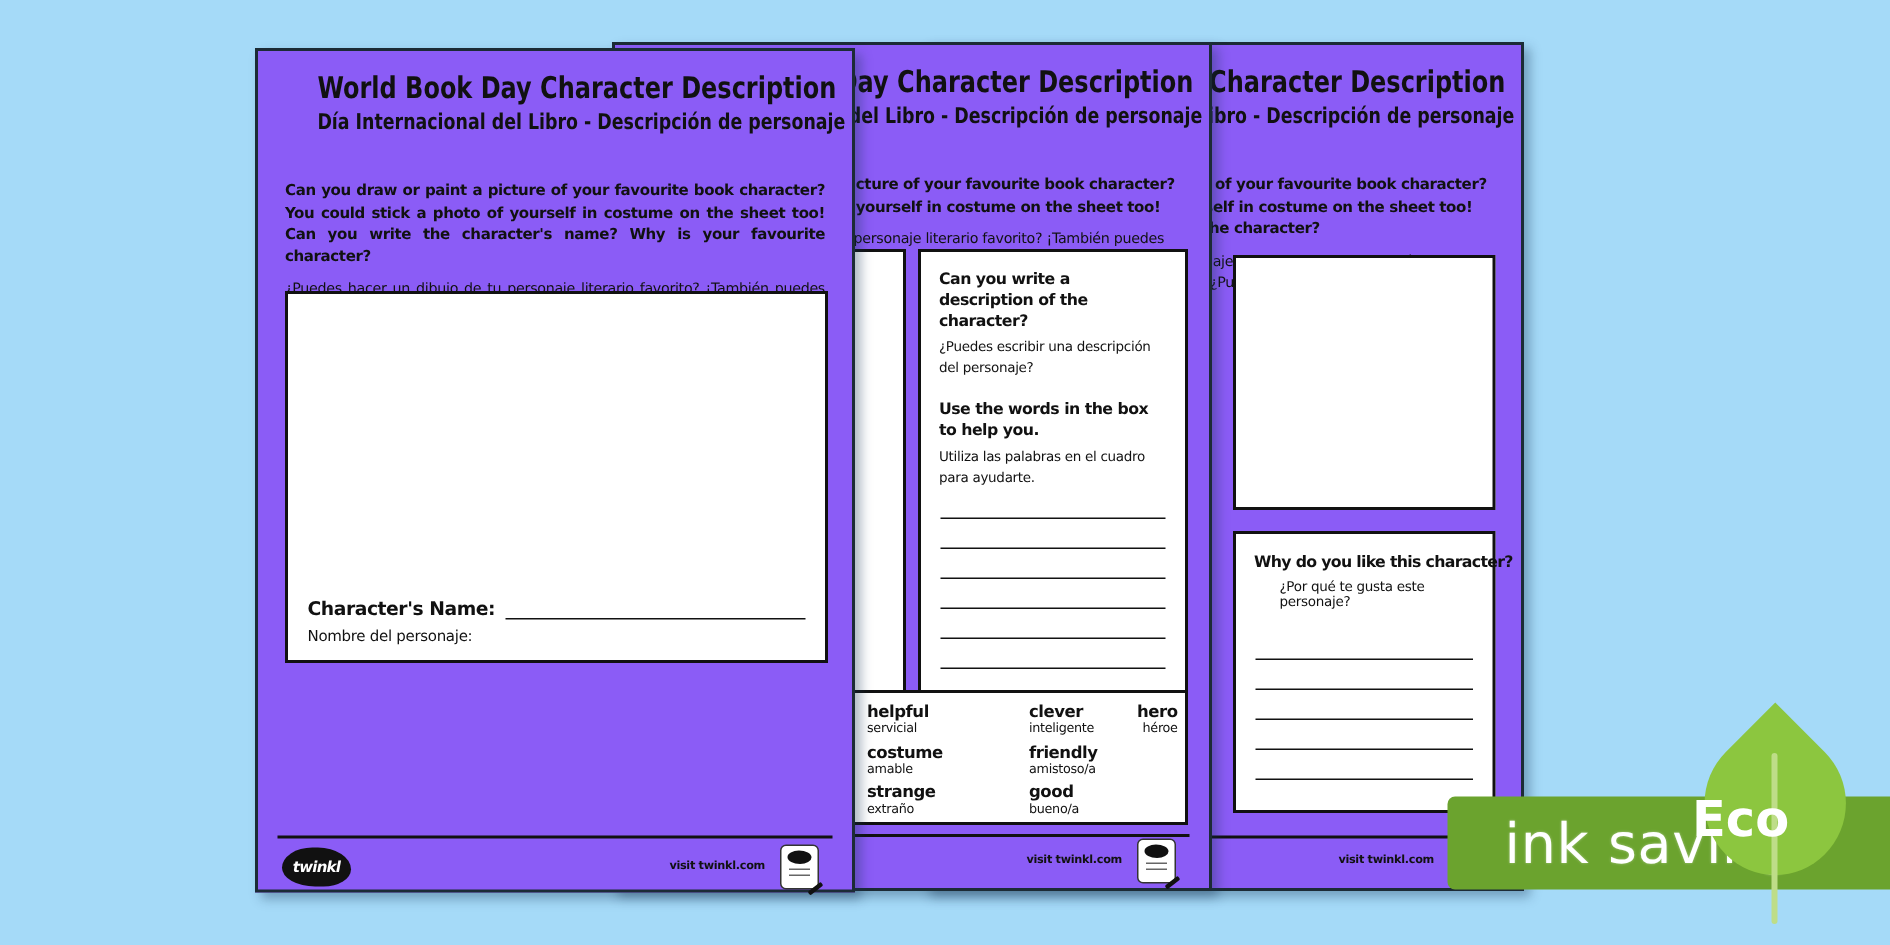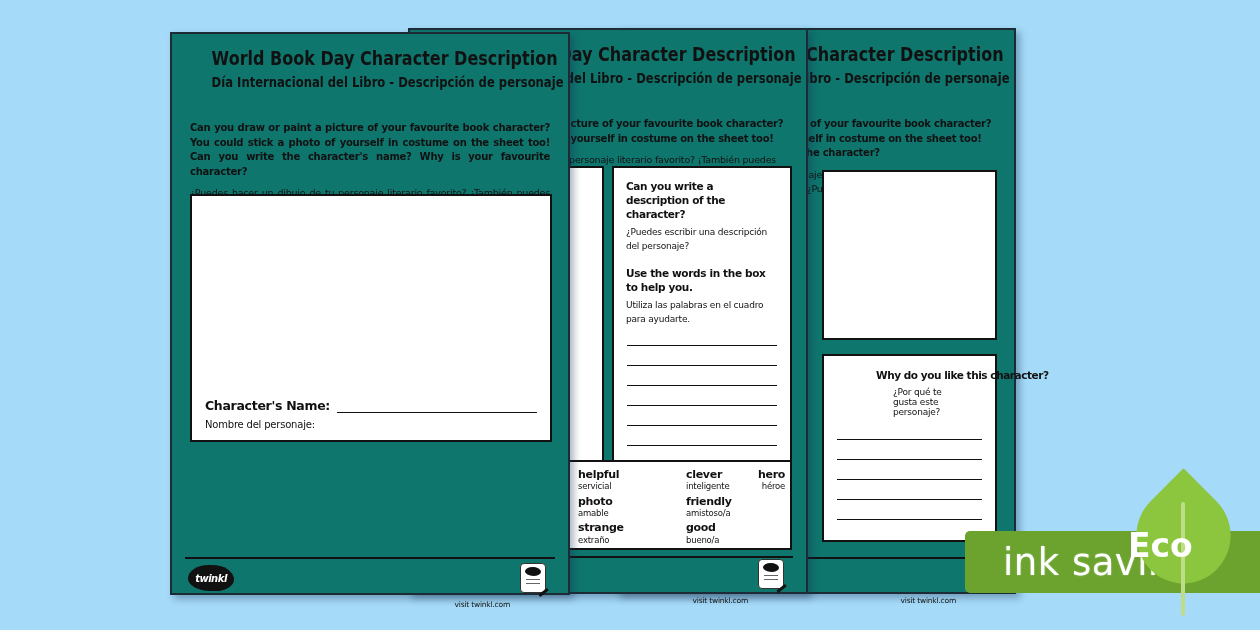--- a/index.html
+++ b/index.html
@@ -1,20 +1,20 @@
 <!DOCTYPE html>
 <html><head>
 <meta charset="utf-8">
 <style>
   * { margin:0; padding:0; box-sizing:border-box; }
   html,body { width:1260px; height:630px; overflow:hidden; }
   body { background:#a5daf8; font-family:"DejaVu Sans","Liberation Sans",sans-serif; color:#111; position:relative; }
 
   .page {
-    position:absolute; background:#0f766e; border:2px solid #1c2b36;
+    position:absolute; background:#8b5cf6; border:2px solid #1c2b36;
     box-shadow:4px 4px 7px rgba(20,50,80,.35);
   }
   #p1 { left:170px; top:32px;  width:400px; height:563px; z-index:3; }
   #p2 { left:408px; top:28px;  width:400px; height:566px; z-index:2; }
   #p3 { left:616px; top:28px;  width:400px; height:566px; z-index:1; }
 
   .pg-title {
     position:absolute; top:12px; left:0; right:0; text-align:center;
     font-size:20px; font-weight:bold; white-space:nowrap;
     transform:scaleX(.80); transform-origin:50% 50%;
@@ -49,35 +49,35 @@
   .wline { height:20px; border-bottom:1.5px solid #111; }
 
   #p2 .word-box { left:18px; top:430px; width:364px; height:90px; }
   .wcol { position:absolute; top:6px; }
   .wcol1 { left:148px; } .wcol2 { left:256px; } .wcol3 { left:328px;text-align:right; }
   .w-en { font-size:11px; font-weight:bold; letter-spacing:-.3px; line-height:1.2; }
   .w-es { font-size:8.5px; letter-spacing:-.2px; line-height:1.35; margin-bottom:2px; }
 
   
   #p3 .draw-box3 { left:204px; top:140px; width:175px; height:170px; }
-  #p3 .why-box   { left:204px; top:324px; width:175px; height:188px;padding-left:40px; }
+  #p3 .why-box   { left:204px; top:324px; width:175px; height:188px; }
   .why-en { margin:13px 12px 6px; font-size:10.5px; font-weight:bold; letter-spacing:-.45px; white-space:nowrap; }
   .why-es { margin:0 29px; font-size:9px; letter-spacing:-.2px; }
   #p3 .lines { top:64px; }
 
   
   .rule { position:absolute; left:13px; right:13px; border-top:2.5px solid #111; }
   #p1 .rule { top:523px; } #p2 .rule { top:526px; } #p3 .rule { top:527px; }
   .twinkl-logo {
     position:absolute; left:16px; top:531px; width:46px; height:26px; background:#111;
     border-radius:55% 60% 50% 60% / 65% 70% 55% 60%;
     color:#fff; font-size:10px; font-weight:bold; font-style:italic;
     display:flex; align-items:center; justify-content:center; letter-spacing:-.5px;
   }
-  .visit { position:absolute; right:58px; top:566px; font-size:7.5px; font-weight:normal; letter-spacing:-.2px; }
+  .visit { position:absolute; right:58px; top:538px; font-size:7.5px; font-weight:bold; letter-spacing:-.2px; }
   .badge {
     position:absolute; right:22px; top:529px; width:26px; height:30px;
     border:1.5px solid #333; border-radius:4px; background:#fff;
   }
   .badge-blob { width:16px; height:9px; background:#111; border-radius:50% 55% 50% 55%; margin:3px auto 2px; }
   .badge-line { width:14px; height:1.5px; background:#666; margin:2.5px auto 0; }
   .badge-pencil { position:absolute; right:-4px; bottom:-1px; width:11px; height:2.5px; background:#111; transform:rotate(-38deg); border-radius:1px; }
 
   
   .eco-banner {
@@ -142,21 +142,21 @@
       <div class="wline"></div>
       <div class="wline"></div>
       <div class="wline"></div>
       <div class="wline"></div>
     </div>
   </div>
   <div class="bbox word-box">
     <div class="wcol wcol1">
       <div class="w-en">helpful</div>
       <div class="w-es">servicial</div>
-      <div class="w-en">photo</div>
+      <div class="w-en">costume</div>
       <div class="w-es">amable</div>
       <div class="w-en">strange</div>
       <div class="w-es">extraño</div>
     </div>
     <div class="wcol wcol2">
       <div class="w-en">clever</div>
       <div class="w-es">inteligente</div>
       <div class="w-en">friendly</div>
       <div class="w-es">amistoso/a</div>
       <div class="w-en">good</div>

